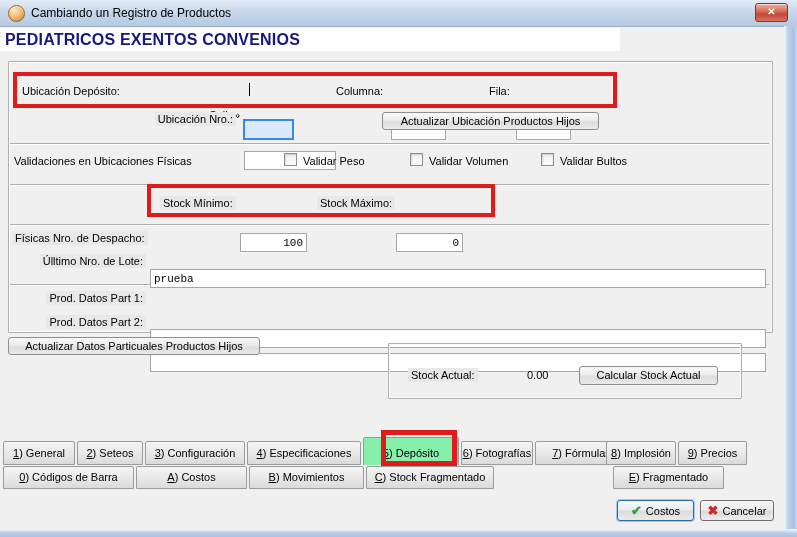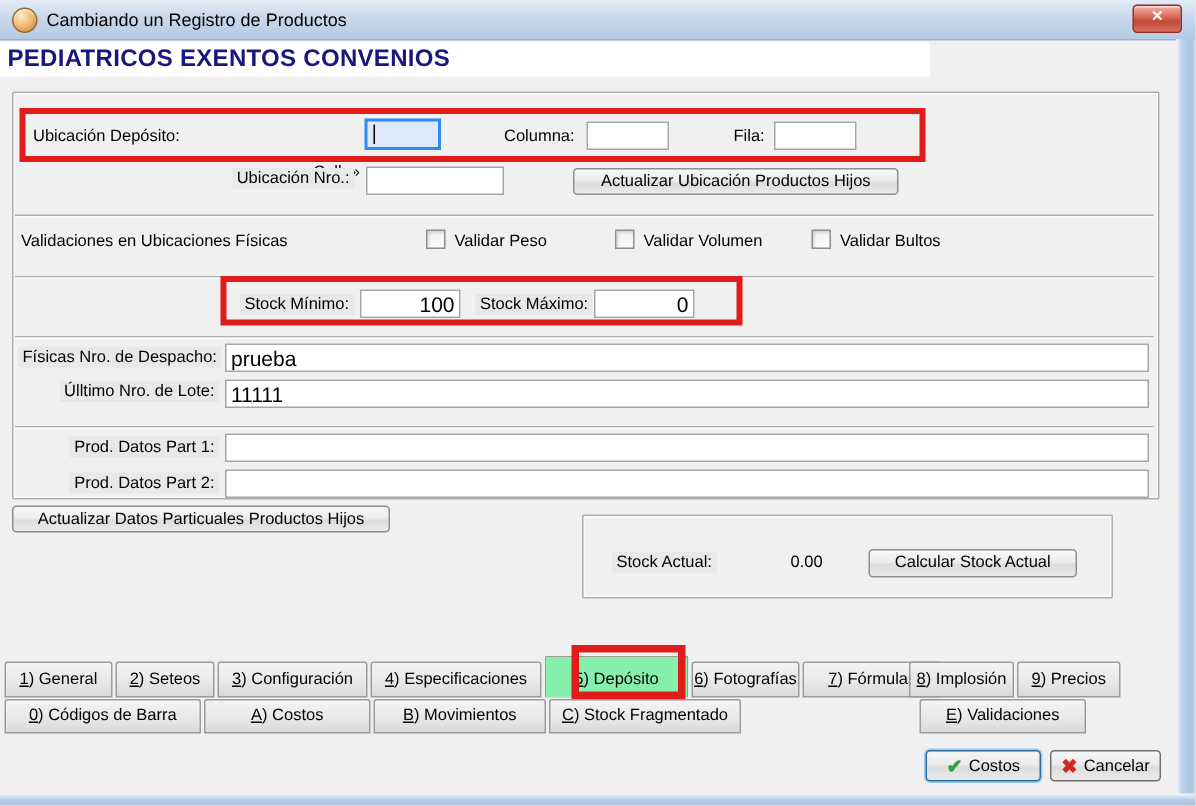--- a/index.html
+++ b/index.html
@@ -52,21 +52,21 @@
     border-top:1px solid #aeaeae; border-bottom:1px solid #fdfdfd;
   }
   
   .lbl { position:absolute; white-space:nowrap; }
   .lblwrap { position:absolute; white-space:nowrap; text-align:right; }
   .lbl-bg { background:#e8e8e8; padding:1px 3px; }
   
   .tbox {
     position:absolute; box-sizing:border-box; height:19px;
     background:#fff; border:1px solid #a6a6a6; padding:0 3px;
-    font-family:Liberation Sans, sans-serif; font-size:14px; color:#000;
+    font-family:Liberation Mono, monospace; font-size:11px; color:#000;margin-top:40px;
   }
   .tbox.num { text-align:right; }
   .tbox.focus {
     border:2px solid #2f8bed; background:#dce9fb; height:21px;
   }
   .caret { position:absolute; width:1px; height:13px; background:#000; }
   
   .btn {
     position:absolute; box-sizing:border-box; border:1px solid #8e8e8e; border-radius:3px;
     background:linear-gradient(180deg,#f8f8f8 0%,#ececec 45%,#dddddd 55%,#e9e9e9 100%);
@@ -157,21 +157,20 @@
   <div class="lbl" style="left:560px; top:155px;">Validar Bultos</div>
 
   <div class="lbl" style="left:160px; top:197px;"><span class="lbl-bg">Stock Mínimo:</span></div>
   <input class="tbox num" style="left: 240px; top: 193px; width: 67px;" value="100">
   <div class="lbl" style="left:317px; top:197px;"><span class="lbl-bg">Stock Máximo:</span></div>
   <input class="tbox num" style="left: 396px; top: 193px; width: 67px;" value="0">
 
   <div class="lblwrap" style="left:12px; top:232px; width:134px;"><span class="lbl-bg">Físicas Nro. de Despacho:</span></div>
   <input class="tbox" style="left: 150px; top: 229px; width: 616px;" value="prueba">
   <div class="lblwrap" style="left:12px; top:255px; width:134px;"><span class="lbl-bg">Úlltimo Nro. de Lote:</span></div>
-  <input class="tbox" style="left: 150px; top: 253px; width: 616px;" value="11111">
 
   <div class="lblwrap" style="left:12px; top:292px; width:134px;"><span class="lbl-bg">Prod. Datos Part 1:</span></div>
   <input class="tbox" style="left: 150px; top: 289px; width: 616px;" value="">
   <div class="lblwrap" style="left:12px; top:316px; width:134px;"><span class="lbl-bg">Prod. Datos Part 2:</span></div>
   <input class="tbox" style="left: 150px; top: 313px; width: 616px;" value="">
 
   <div class="btn" style="left:8px; top:337px; width:252px; height:18px; line-height:16px;">Actualizar Datos Particuales Productos Hijos</div>
 
   <div class="group" style="left:388px; top:343px; width:352px; height:54px;"></div>
   <div class="lbl" style="left:408px; top:369px;"><span class="lbl-bg">Stock Actual:</span></div>
@@ -185,21 +184,21 @@
   <div class="tab active" style="left:363px; width:96px;"><span class="key">5</span><span>) Depósito</span></div>
   <div class="tab" style="left:461px; width:72px;"><span class="key">6</span><span>) Fotografías</span></div>
   <div class="tab" style="left:535px; width:93px;"><span class="key">7</span><span>) Fórmulas</span></div>
   <div class="tab" style="left:606px; width:70px;"><span class="key">8</span><span>) Implosión</span></div>
   <div class="tab" style="left:678px; width:69px;"><span class="key">9</span><span>) Precios</span></div>
 
   <div class="tab row2" style="left:3px; width:131px;"><span class="key">0</span><span>) Códigos de Barra</span></div>
   <div class="tab row2" style="left:136px; width:111px;"><span class="key">A</span><span>) Costos</span></div>
   <div class="tab row2" style="left:249px; width:115px;"><span class="key">B</span><span>) Movimientos</span></div>
   <div class="tab row2" style="left:366px; width:128px;"><span class="key">C</span><span>) Stock Fragmentado</span></div>
-  <div class="tab row2" style="left:613px; width:111px;"><span class="key">E</span><span>) Validaciones</span></div>
+  <div class="tab row2" style="left:613px; width:111px;"><span class="key">E</span><span>) Fragmentado</span></div>
 
   <div class="cmd-btn default" style="left:617px; top:500px; width:77px;">
     <span class="check-icon">✔</span>
     <span>Costos</span>
   </div>
   <div class="cmd-btn" style="left:700px; top:500px; width:74px;">
     <span class="cross-icon">✖</span>
     <span>Cancelar</span>
   </div>
 

